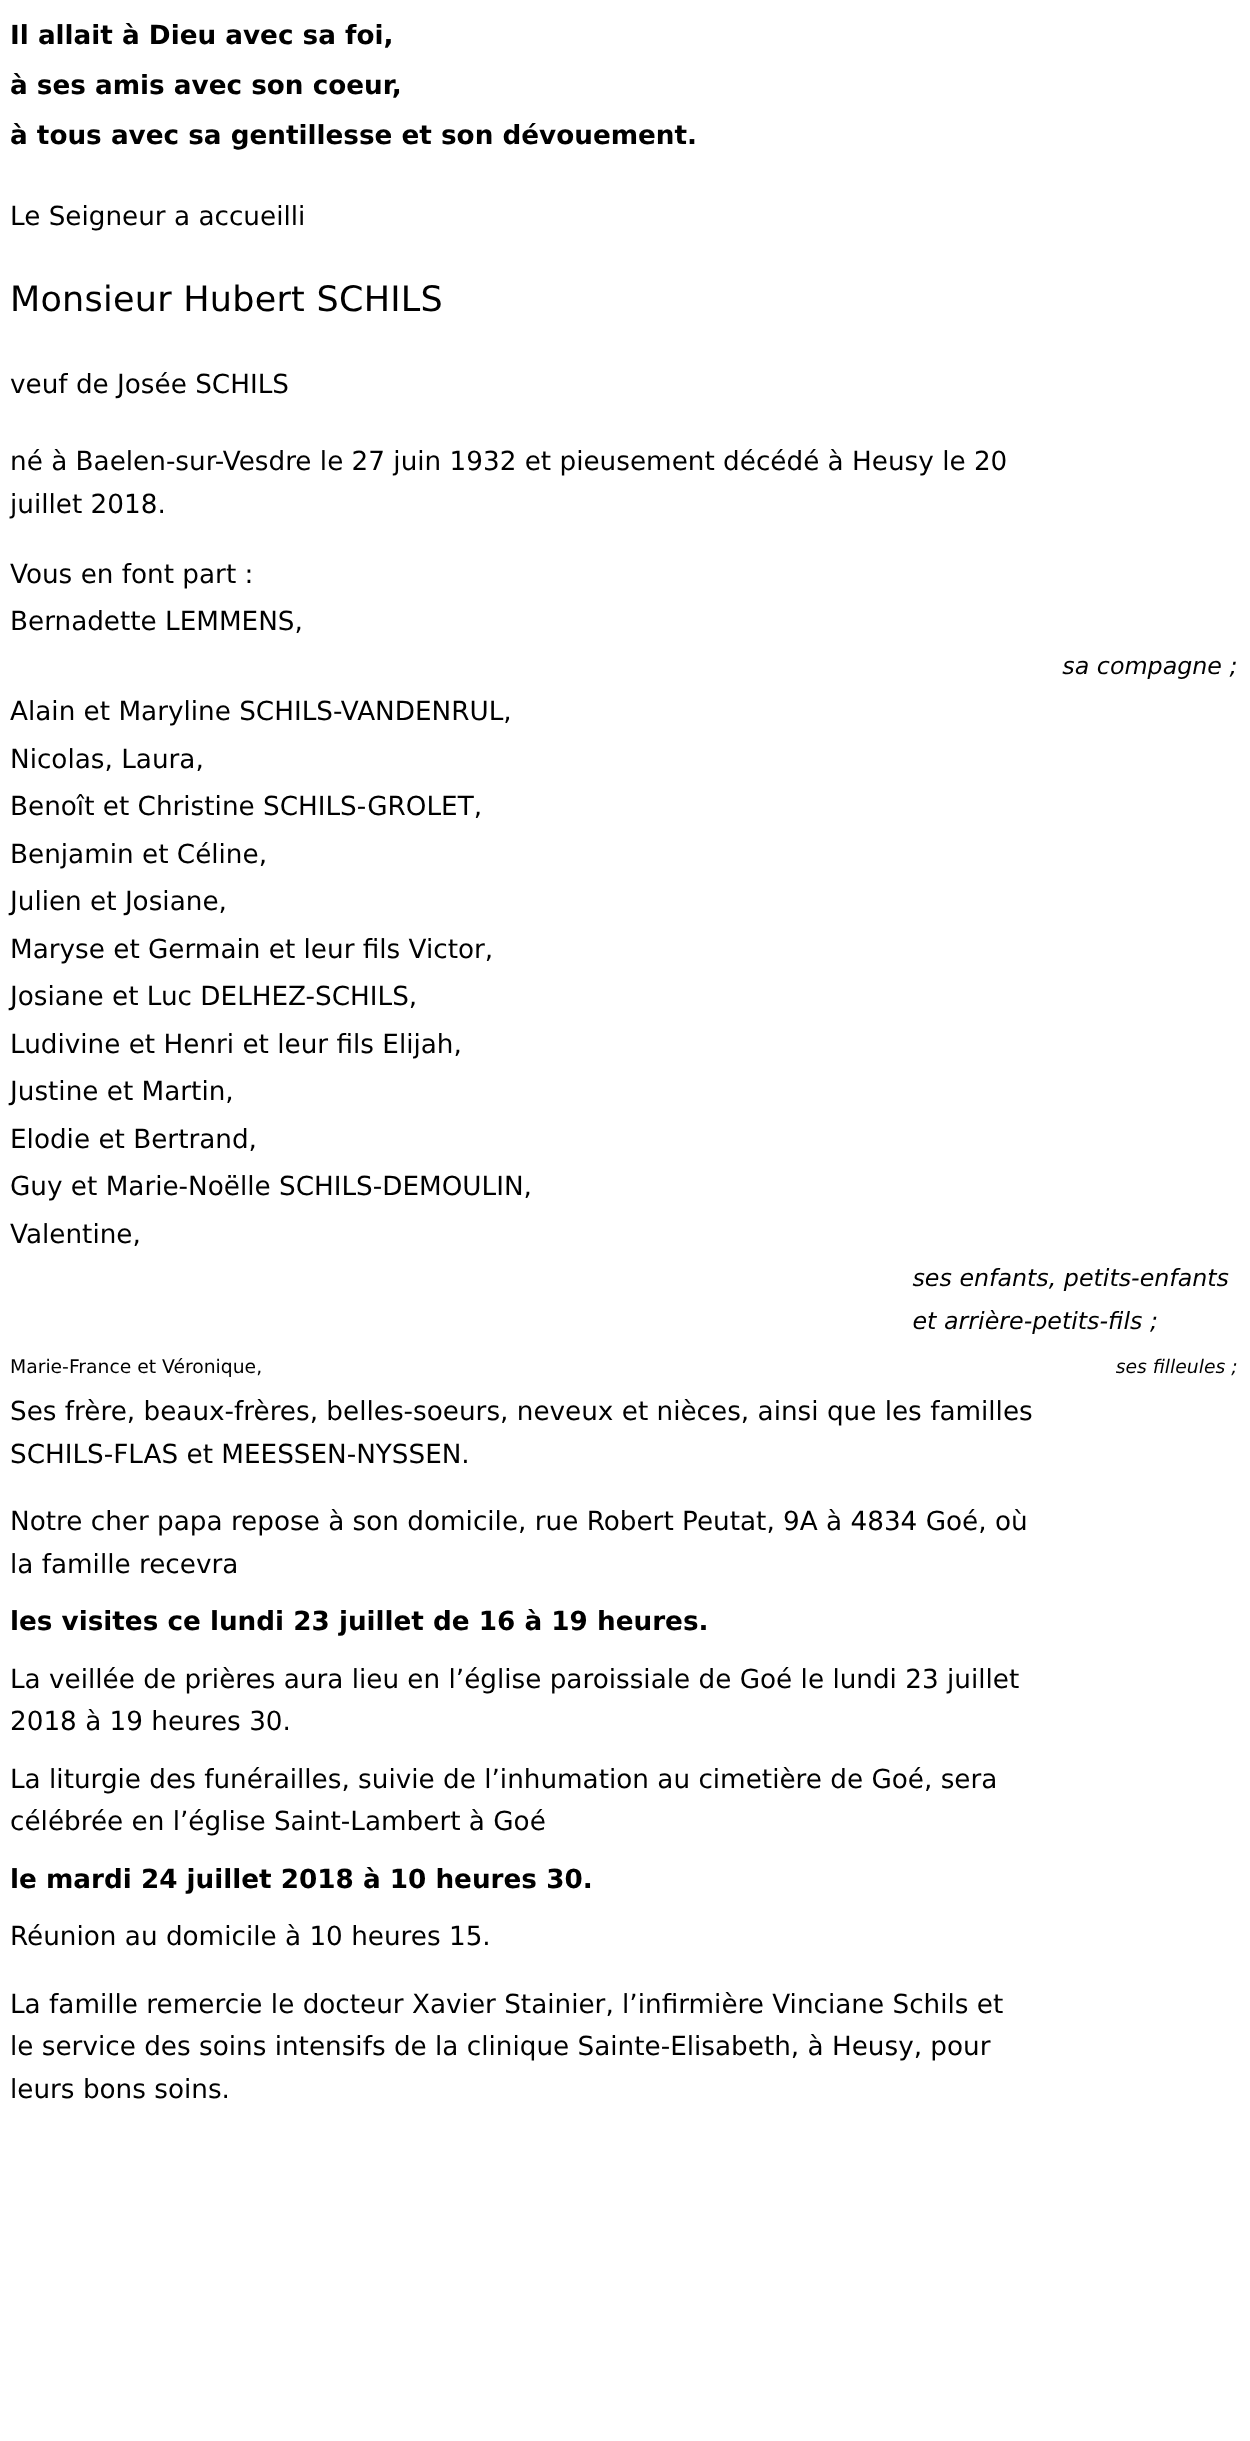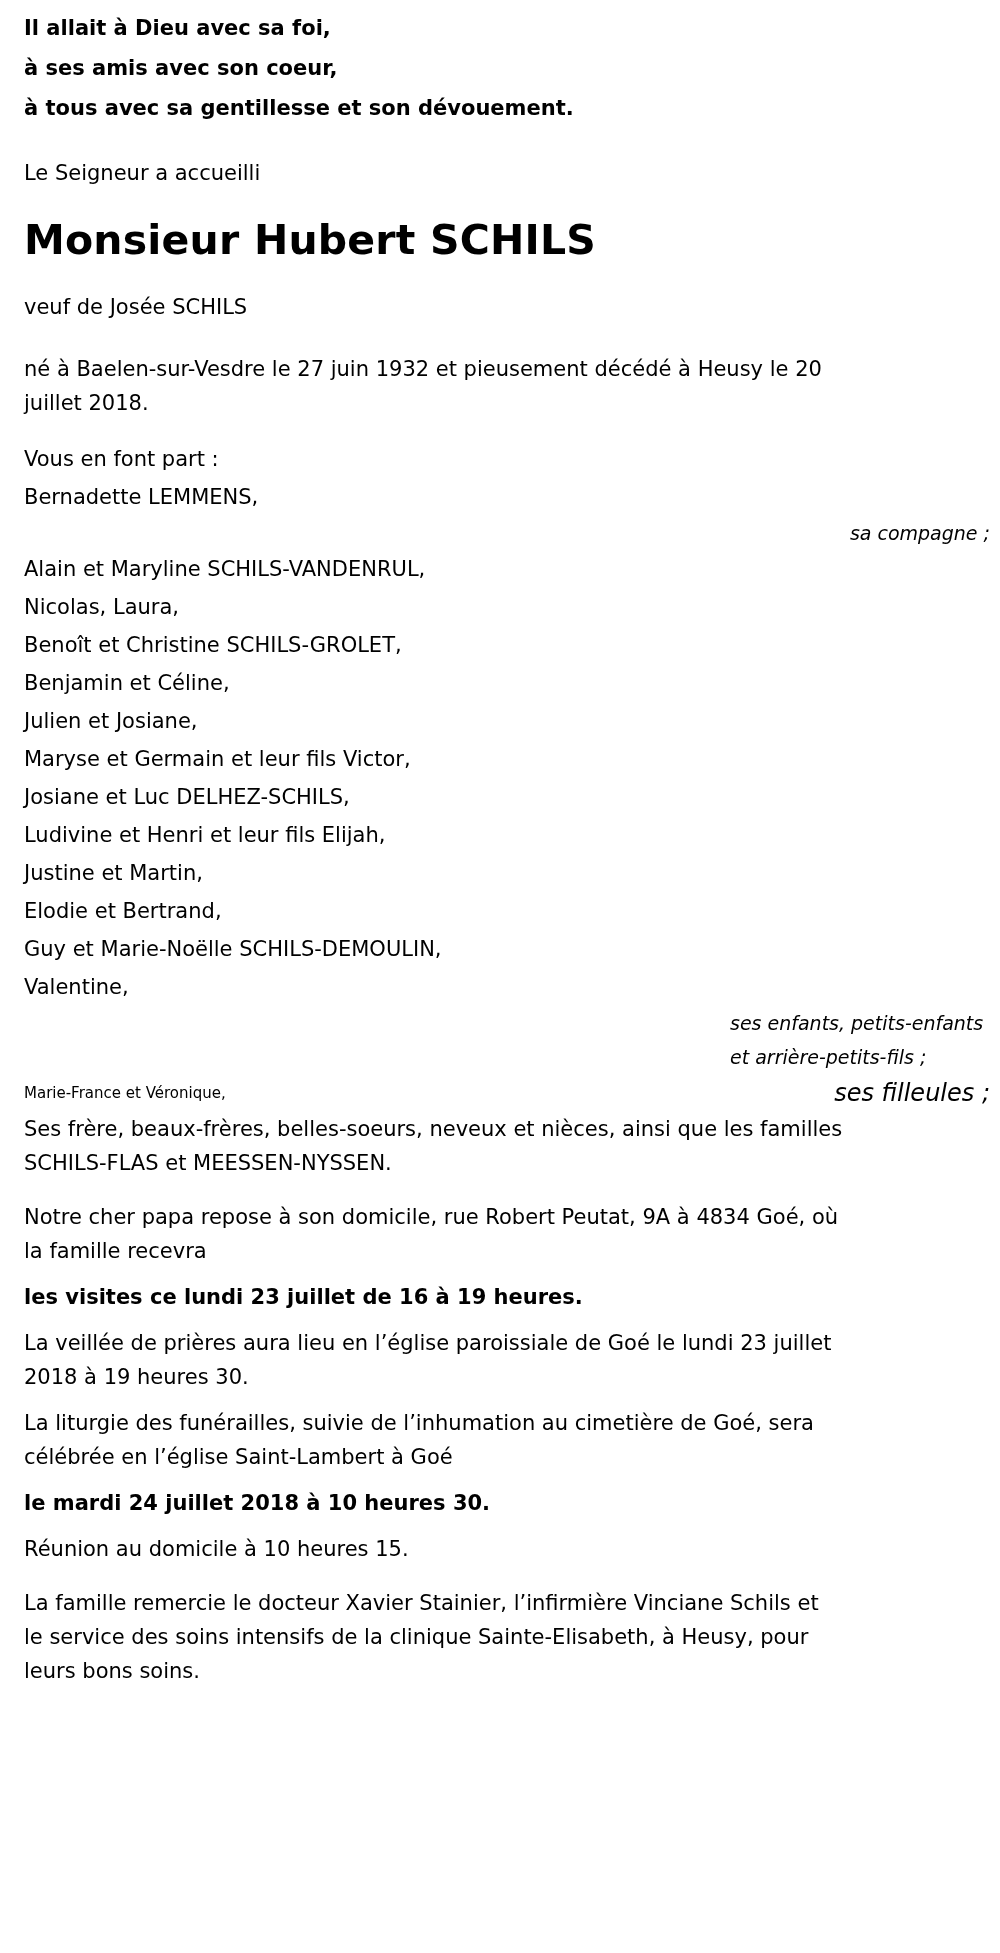--- a/index.html
+++ b/index.html
@@ -9,36 +9,36 @@
   }
   body {
     width: 1000px;
     min-height: 1953px;
     font-family: "DejaVu Sans", sans-serif;
     color: #000000;
   }
   .page {
     width: 1000px;
     box-sizing: border-box;
-    padding: 8px 10px 0 24px;
+    padding: 8px 10px 0 8px;
   }
   .epitaph {
     font-size: 21px;
     font-weight: bold;
     line-height: 40px;
   }
   .spacer-sm { height: 20px; }
   .spacer-md { height: 28px; }
   .intro {
     font-size: 21px;
     line-height: 34px;
   }
   .deceased-name {
-    font-size: 41px;
-    font-weight: bold;
+    font-size: 28px;
+    font-weight: normal;
     line-height: 44px;
     letter-spacing: 0.2px;
   }
   .widow {
     font-size: 21px;
     line-height: 34px;
   }
   .birth-death {
     font-size: 21px;
     line-height: 34px;
@@ -70,21 +70,21 @@
     display: flex;
     align-items: flex-end;
     justify-content: space-between;
   }
   .row-split .left {
     font-size: 15px;
     line-height: 38px;
   }
   .row-split .right {
     font-style: italic;
-    font-size: 24px;
+    font-size: 15px;
     line-height: 34px;
     text-align: right;
     padding-bottom: 2px;
   }
   .para {
     font-size: 21px;
     line-height: 34px;
     max-width: 820px;
   }
   .para-bold {

